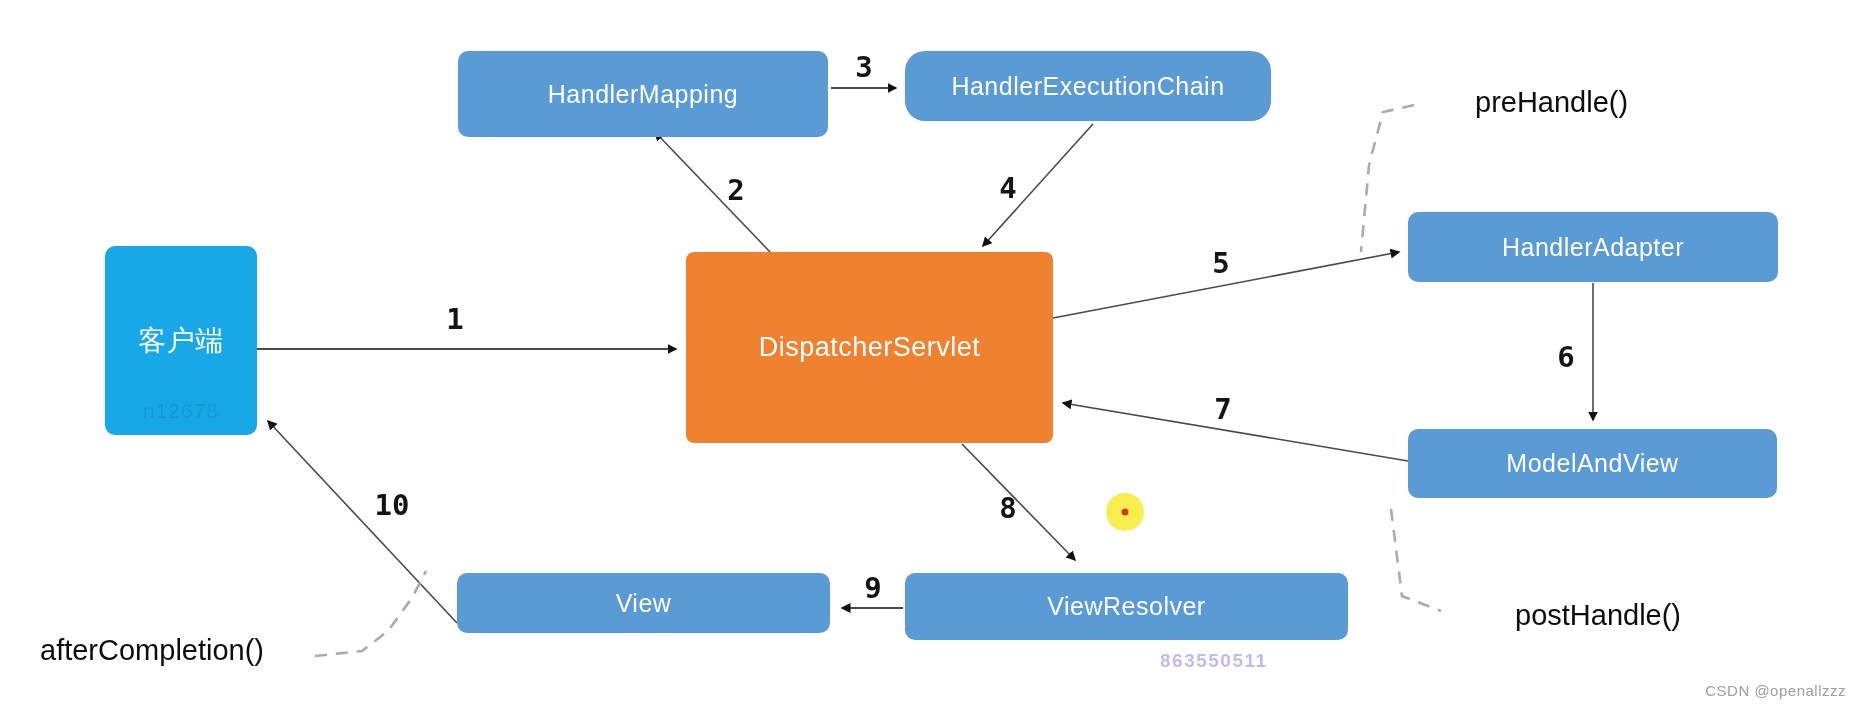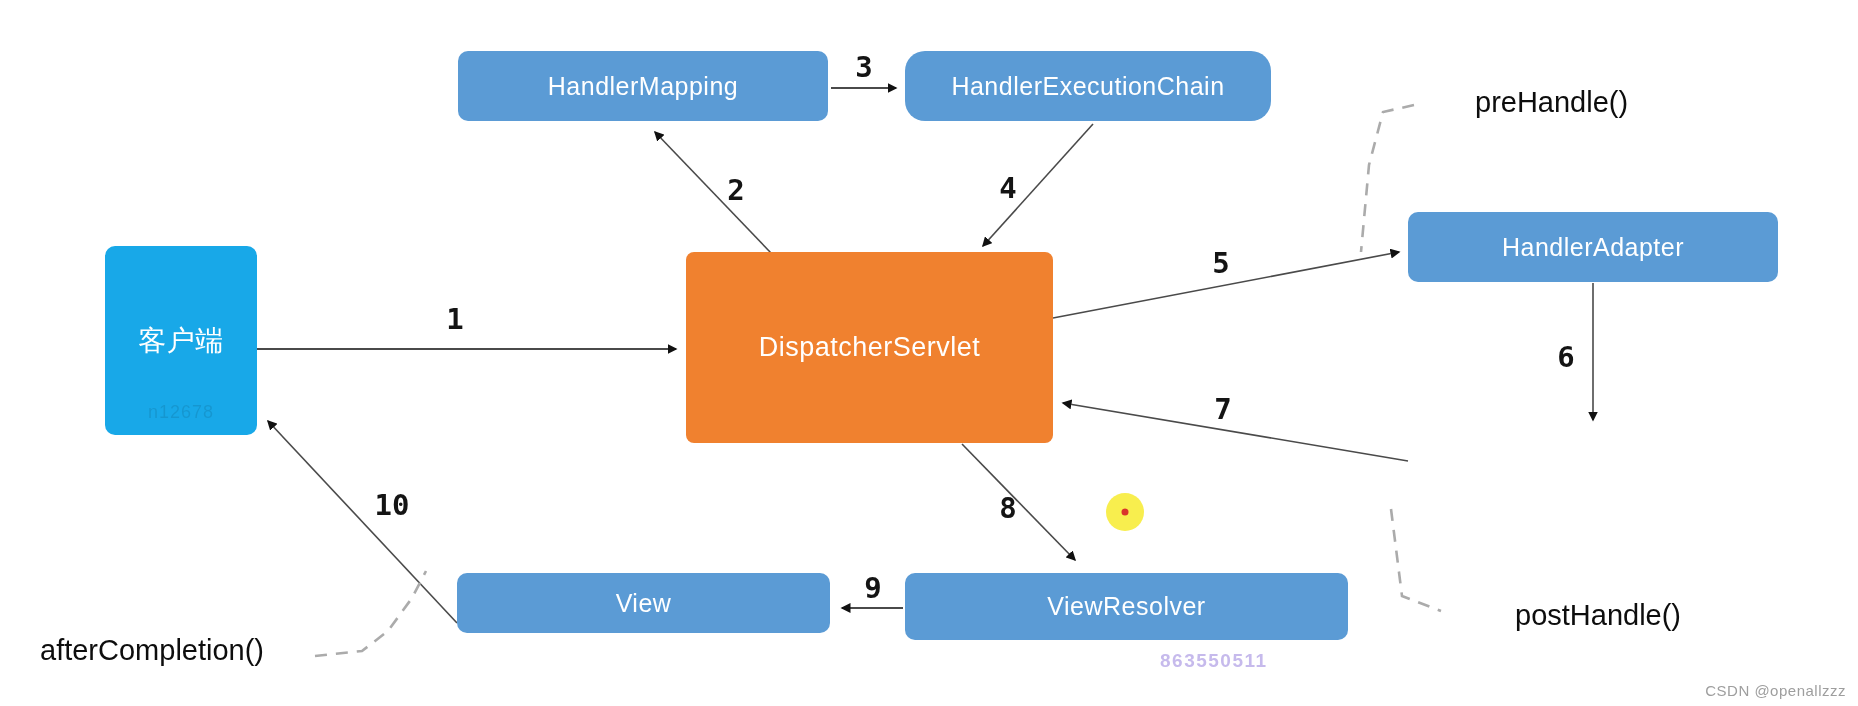--- a/index.html
+++ b/index.html
@@ -31,36 +31,36 @@
     display: flex;
     align-items: center;
     justify-content: center;
     color: #ffffff;
     background: var(--node-blue);
     border-radius: 10px;
     font-weight: 300;
     font-size: 25px;
     letter-spacing: 0.5px;
   }
-  .node-handler-mapping        { left: 458px; top: 51px;  width: 370px; height: 70px; }
+  .node-handler-mapping        { left: 458px; top: 51px;  width: 370px; height: 86px; }
   .node-handler-execution-chain{ left: 905px; top: 51px;  width: 366px; height: 70px; border-radius: 20px; }
   .node-dispatcher-servlet     { left: 686px; top: 252px; width: 367px; height: 191px;
                                  background: var(--dispatcher-orange); border-radius: 8px; font-size: 27px; }
   .node-client                 { left: 105px; top: 246px; width: 152px; height: 189px;
                                  background: var(--client-blue); font-size: 28px; font-weight: 400; }
   .node-handler-adapter        { left: 1408px; top: 212px; width: 370px; height: 70px; }
   .node-model-and-view         { left: 1408px; top: 429px; width: 369px; height: 69px; }
   .node-view                   { left: 457px; top: 573px; width: 373px; height: 60px; }
   .node-view-resolver          { left: 905px; top: 573px; width: 443px; height: 67px; }
 
   .client-wm {
     position: absolute;
     left: 0; right: 0; bottom: 12px;
     text-align: center;
-    font-size: 18px;
+    font-size: 21px;
     color: rgba(0,0,0,0.10);
     letter-spacing: 1px;
     font-weight: 400;
   }
 
   .step {
     position: absolute;
     transform: translate(-50%, -50%);
     font-family: "DejaVu Sans Mono", monospace;
     font-weight: bold;
@@ -166,20 +166,23 @@
 
   <div class="node node-client">
     <span>客户端</span>
     <span class="client-wm">n12678</span>
   </div>
 
   <div class="node node-handler-adapter">
     <span>HandlerAdapter</span>
   </div>
 
+  <div class="node node-model-and-view">
+    <span>ModelAndView</span>
+  </div>
 
   <div class="node node-view">
     <span>View</span>
   </div>
 
   <div class="node node-view-resolver">
     <span>ViewResolver</span>
   </div>
 
   <div class="step step-1">1</div>

